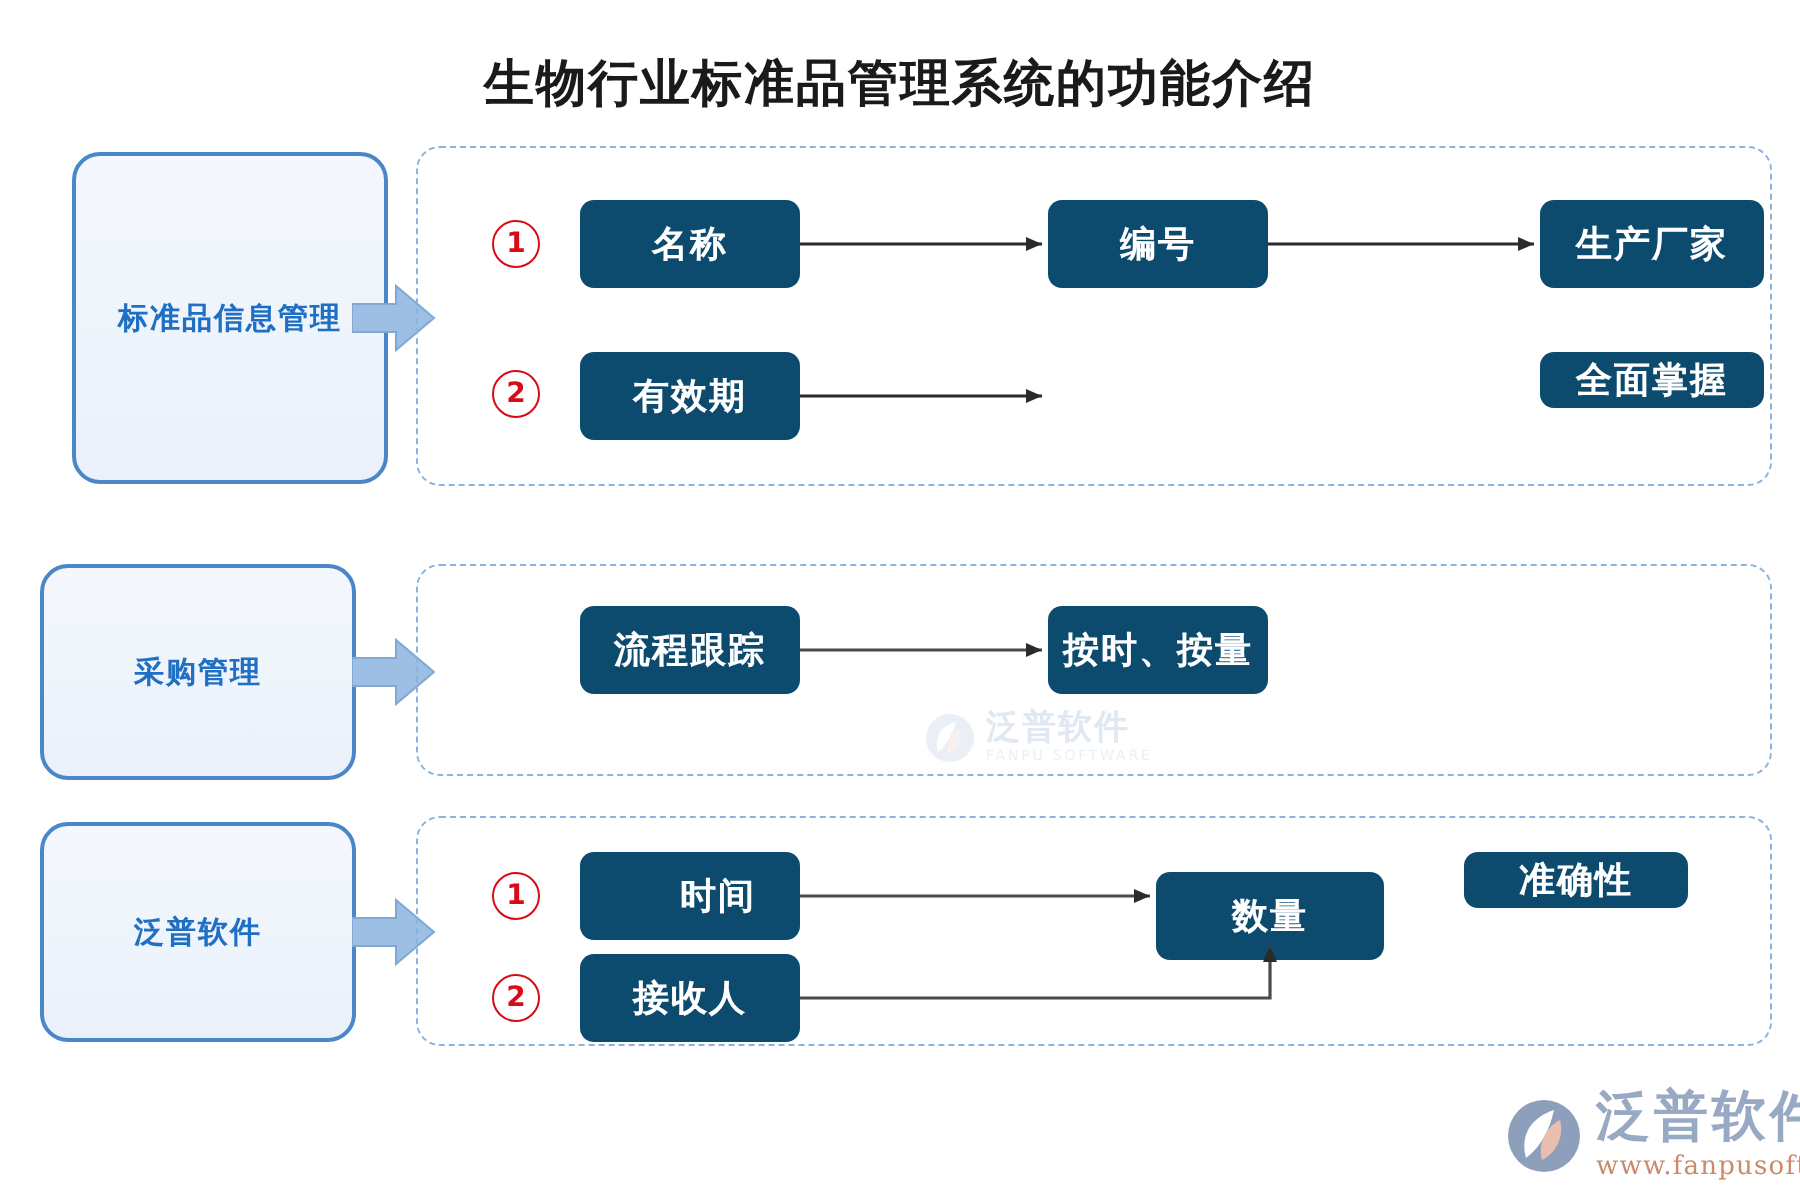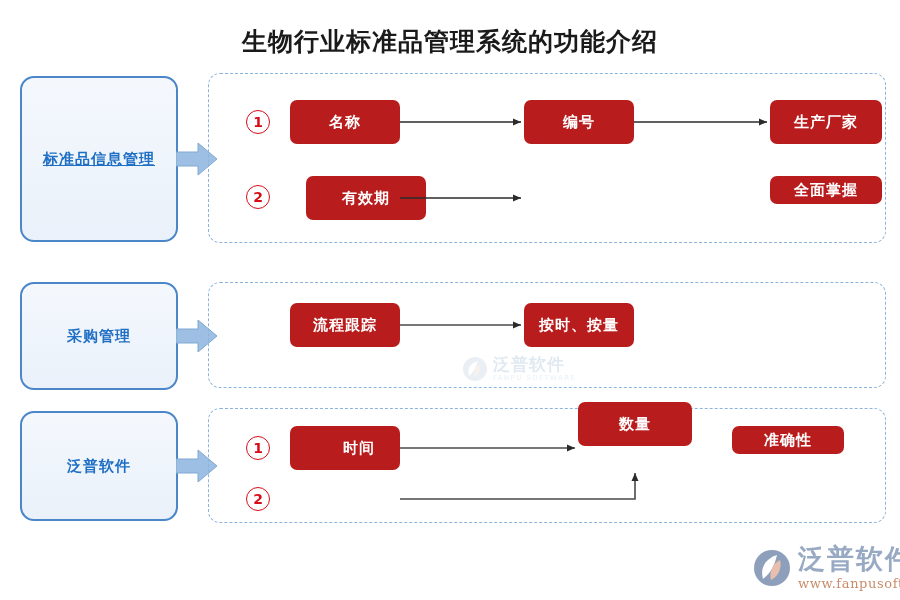--- a/index.html
+++ b/index.html
@@ -66,24 +66,24 @@
     box-sizing: border-box;
     border: 1px dashed #8ab4de;
     border-radius: 12px;
     background: transparent;
   }
 
   
   .node {
     position: absolute;
     box-sizing: border-box;
-    background: #b91c1c;
+    background: #0c4a6e;
     border-radius: 7px;
     color: #ffffff;
-    font-size: 15px;
+    font-size: 18px;
     font-weight: bold;
     letter-spacing: 1px;
     display: flex;
     align-items: center;
     justify-content: center;
     white-space: nowrap;
   }
 
   
   .circ-num {
@@ -171,21 +171,21 @@
     font-family: "DejaVu Serif", "Liberation Serif", serif;
   }
 </style>
 </head>
 <body>
 
 <div id="canvas">
 
   <div class="title">生物行业标准品管理系统的功能介绍</div>
 
-  <div class="cat-card" style="left:20px; top:76px; width:158px; height:166px;text-decoration:underline;">
+  <div class="cat-card" style="left:36px; top:76px; width:158px; height:166px;">
     <span>标准品信息管理</span>
   </div>
 
   <div class="fat-arrow" style="left:176px; top:141px;">
     <svg width="42" height="36" viewBox="0 0 42 36">
       <polygon points="0,11 22,11 22,2 41,18 22,34 22,25 0,25" fill="#9DBFE3" stroke="#7FA9D4" stroke-width="1"></polygon>
     </svg>
   </div>
 
   <div class="group-box" style="left:208px; top:73px; width:678px; height:170px;"></div>
@@ -199,21 +199,21 @@
   <div class="node" style="left:524px; top:100px; width:110px; height:44px;justify-content:center;">
     <span>编号</span>
   </div>
   <div class="node" style="left:770px; top:100px; width:112px; height:44px;">
     <span>生产厂家</span>
   </div>
 
   <div class="circ-num" style="left:246px; top:185px;">
     <span>2</span>
   </div>
-  <div class="node" style="left:290px; top:176px; width:120px; height:44px;margin-left:16px;">
+  <div class="node" style="left:290px; top:176px; width:110px; height:44px;">
     <span>有效期</span>
   </div>
   <div class="node" style="left:770px; top:176px; width:112px; height:28px;">
     <span>全面掌握</span>
   </div>
 
   <div class="cat-card" style="left:20px; top:282px; width:158px; height:108px;font-family:Liberation Mono, monospace;">
     <span>采购管理</span>
   </div>
 
@@ -257,29 +257,32 @@
   </div>
 
   <div class="group-box" style="left:208px; top:408px; width:678px; height:115px;"></div>
 
   <div class="circ-num" style="left:246px; top:436px;">
     <span>1</span>
   </div>
   <div class="node" style="left:290px; top:426px; width:110px; height:44px;padding-left:28px;">
     <span>时间</span>
   </div>
-  <div class="node" style="left:578px; top:402px; width:114px; height:44px;align-items:center;">
+  <div class="node" style="left:578px; top:436px; width:114px; height:44px;align-items:center;">
     <span>数量</span>
   </div>
   <div class="node" style="left:732px; top:426px; width:112px; height:28px;">
     <span>准确性</span>
   </div>
 
   <div class="circ-num" style="left:246px; top:487px;">
     <span>2</span>
+  </div>
+  <div class="node" style="left:290px; top:477px; width:110px; height:44px;">
+    <span>接收人</span>
   </div>
 
   <svg class="connectors">
     <defs>
       <marker id="ah" markerWidth="9" markerHeight="9" refX="8" refY="4.5" orient="auto" markerUnits="userSpaceOnUse">
         <path d="M0,1 L8,4.5 L0,8 Z" fill="#2b2b2b"></path>
       </marker>
     </defs>
 
     <line x1="400" y1="122" x2="521" y2="122" stroke="#2b2b2b" stroke-width="1.6" marker-end="url(#ah)"></line>

